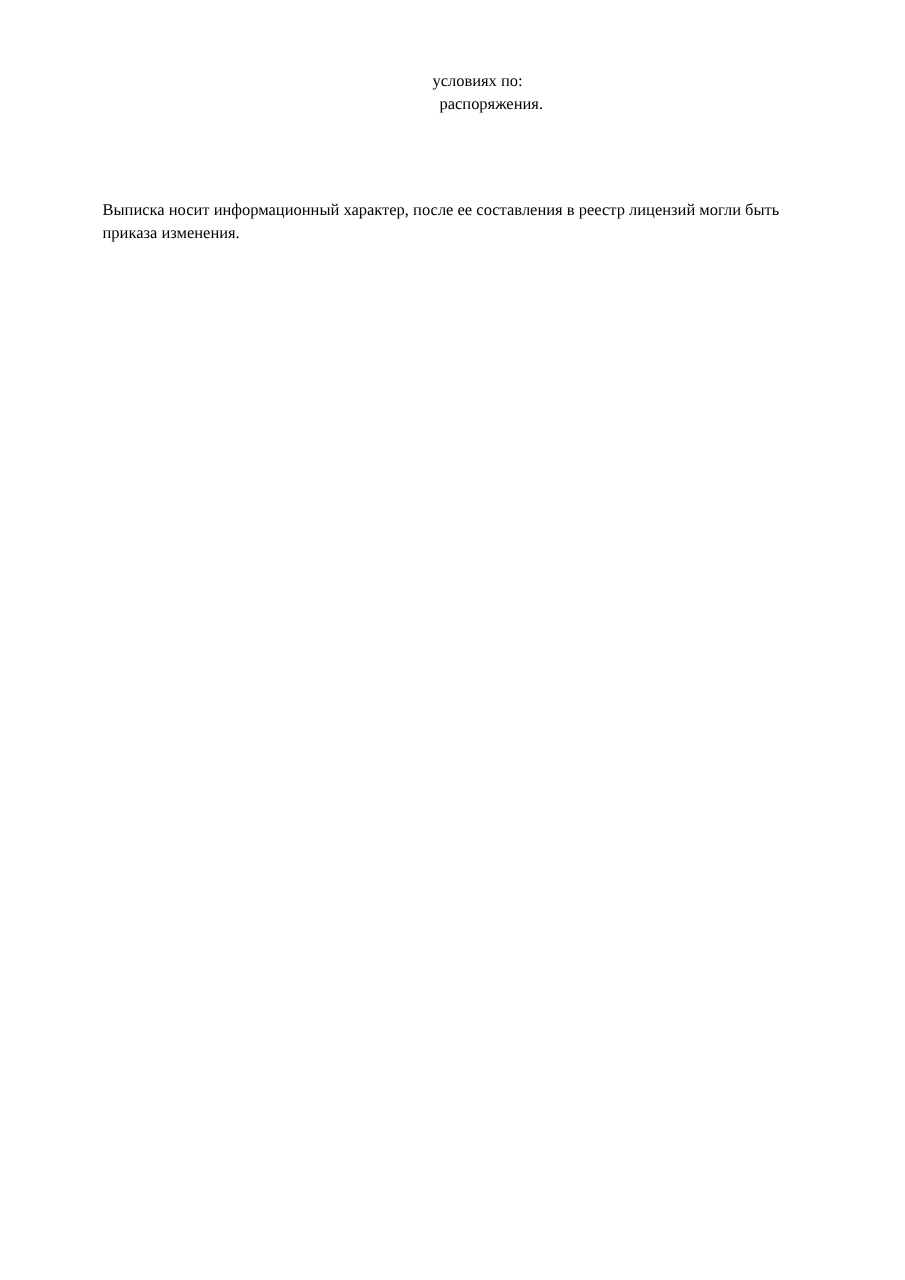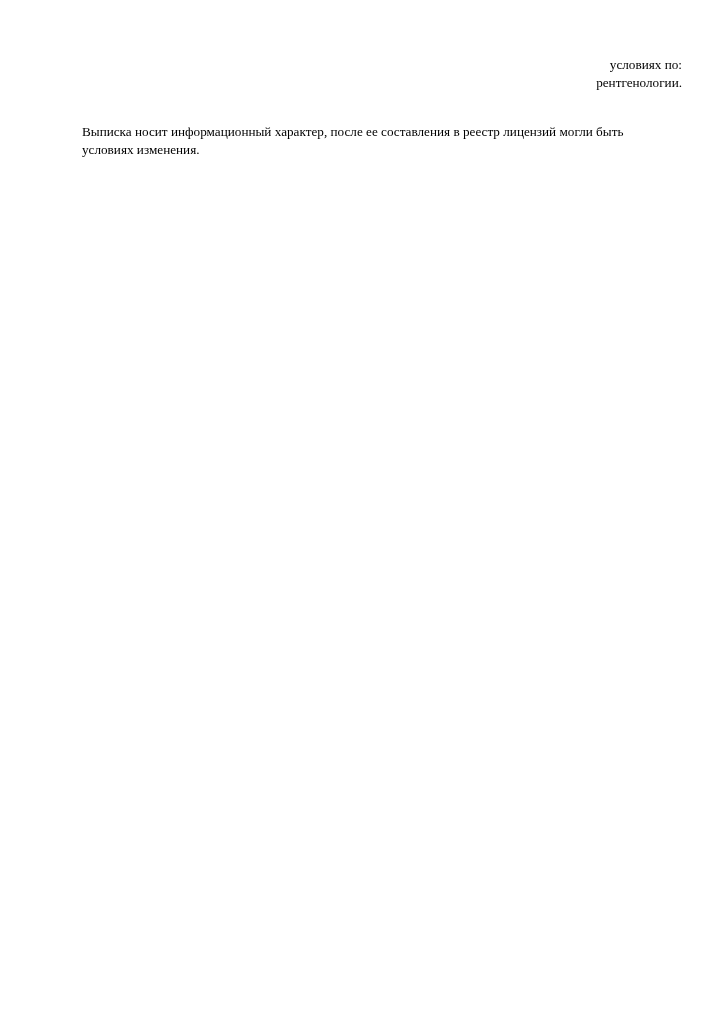--- a/index.html
+++ b/index.html
@@ -23,52 +23,53 @@
   }
   .content {
     position: absolute;
     left: 82px;
     top: 56px;
     width: 600px;
   }
   .para {
     font-size: 13.2px;
     line-height: 17.6px;
-    text-align: right;
+    text-align: center;
     margin: 0;
   }
   .para.justify {
     text-align: justify;
+    margin-top: 36px;
   }
   .indent-line {
     display: block;
     padding-left: 22px;
   }
   .gap-small {
     height: 14px;
   }
   .gap-medium {
     height: 18px;
   }
 </style>
 </head>
 <body>
 
 <div class="page">
   <div class="content">
 
     <p class="para">
       <span>условиях по:</span><br>
-      <span class="indent-line">рентгенологии.</span>
+      <span class="indent-line">распоряжения.</span>
     </p>
 
     <div class="gap-small"></div>
 
 
     <div class="gap-medium"></div>
 
     <p class="para justify">
       <span>Выписка носит информационный характер, после ее составления в реестр лицензий могли быть</span><br>
-      <span>условиях изменения.</span>
+      <span>приказа изменения.</span>
     </p>
 
   </div>
 </div>
 
 </body></html>

